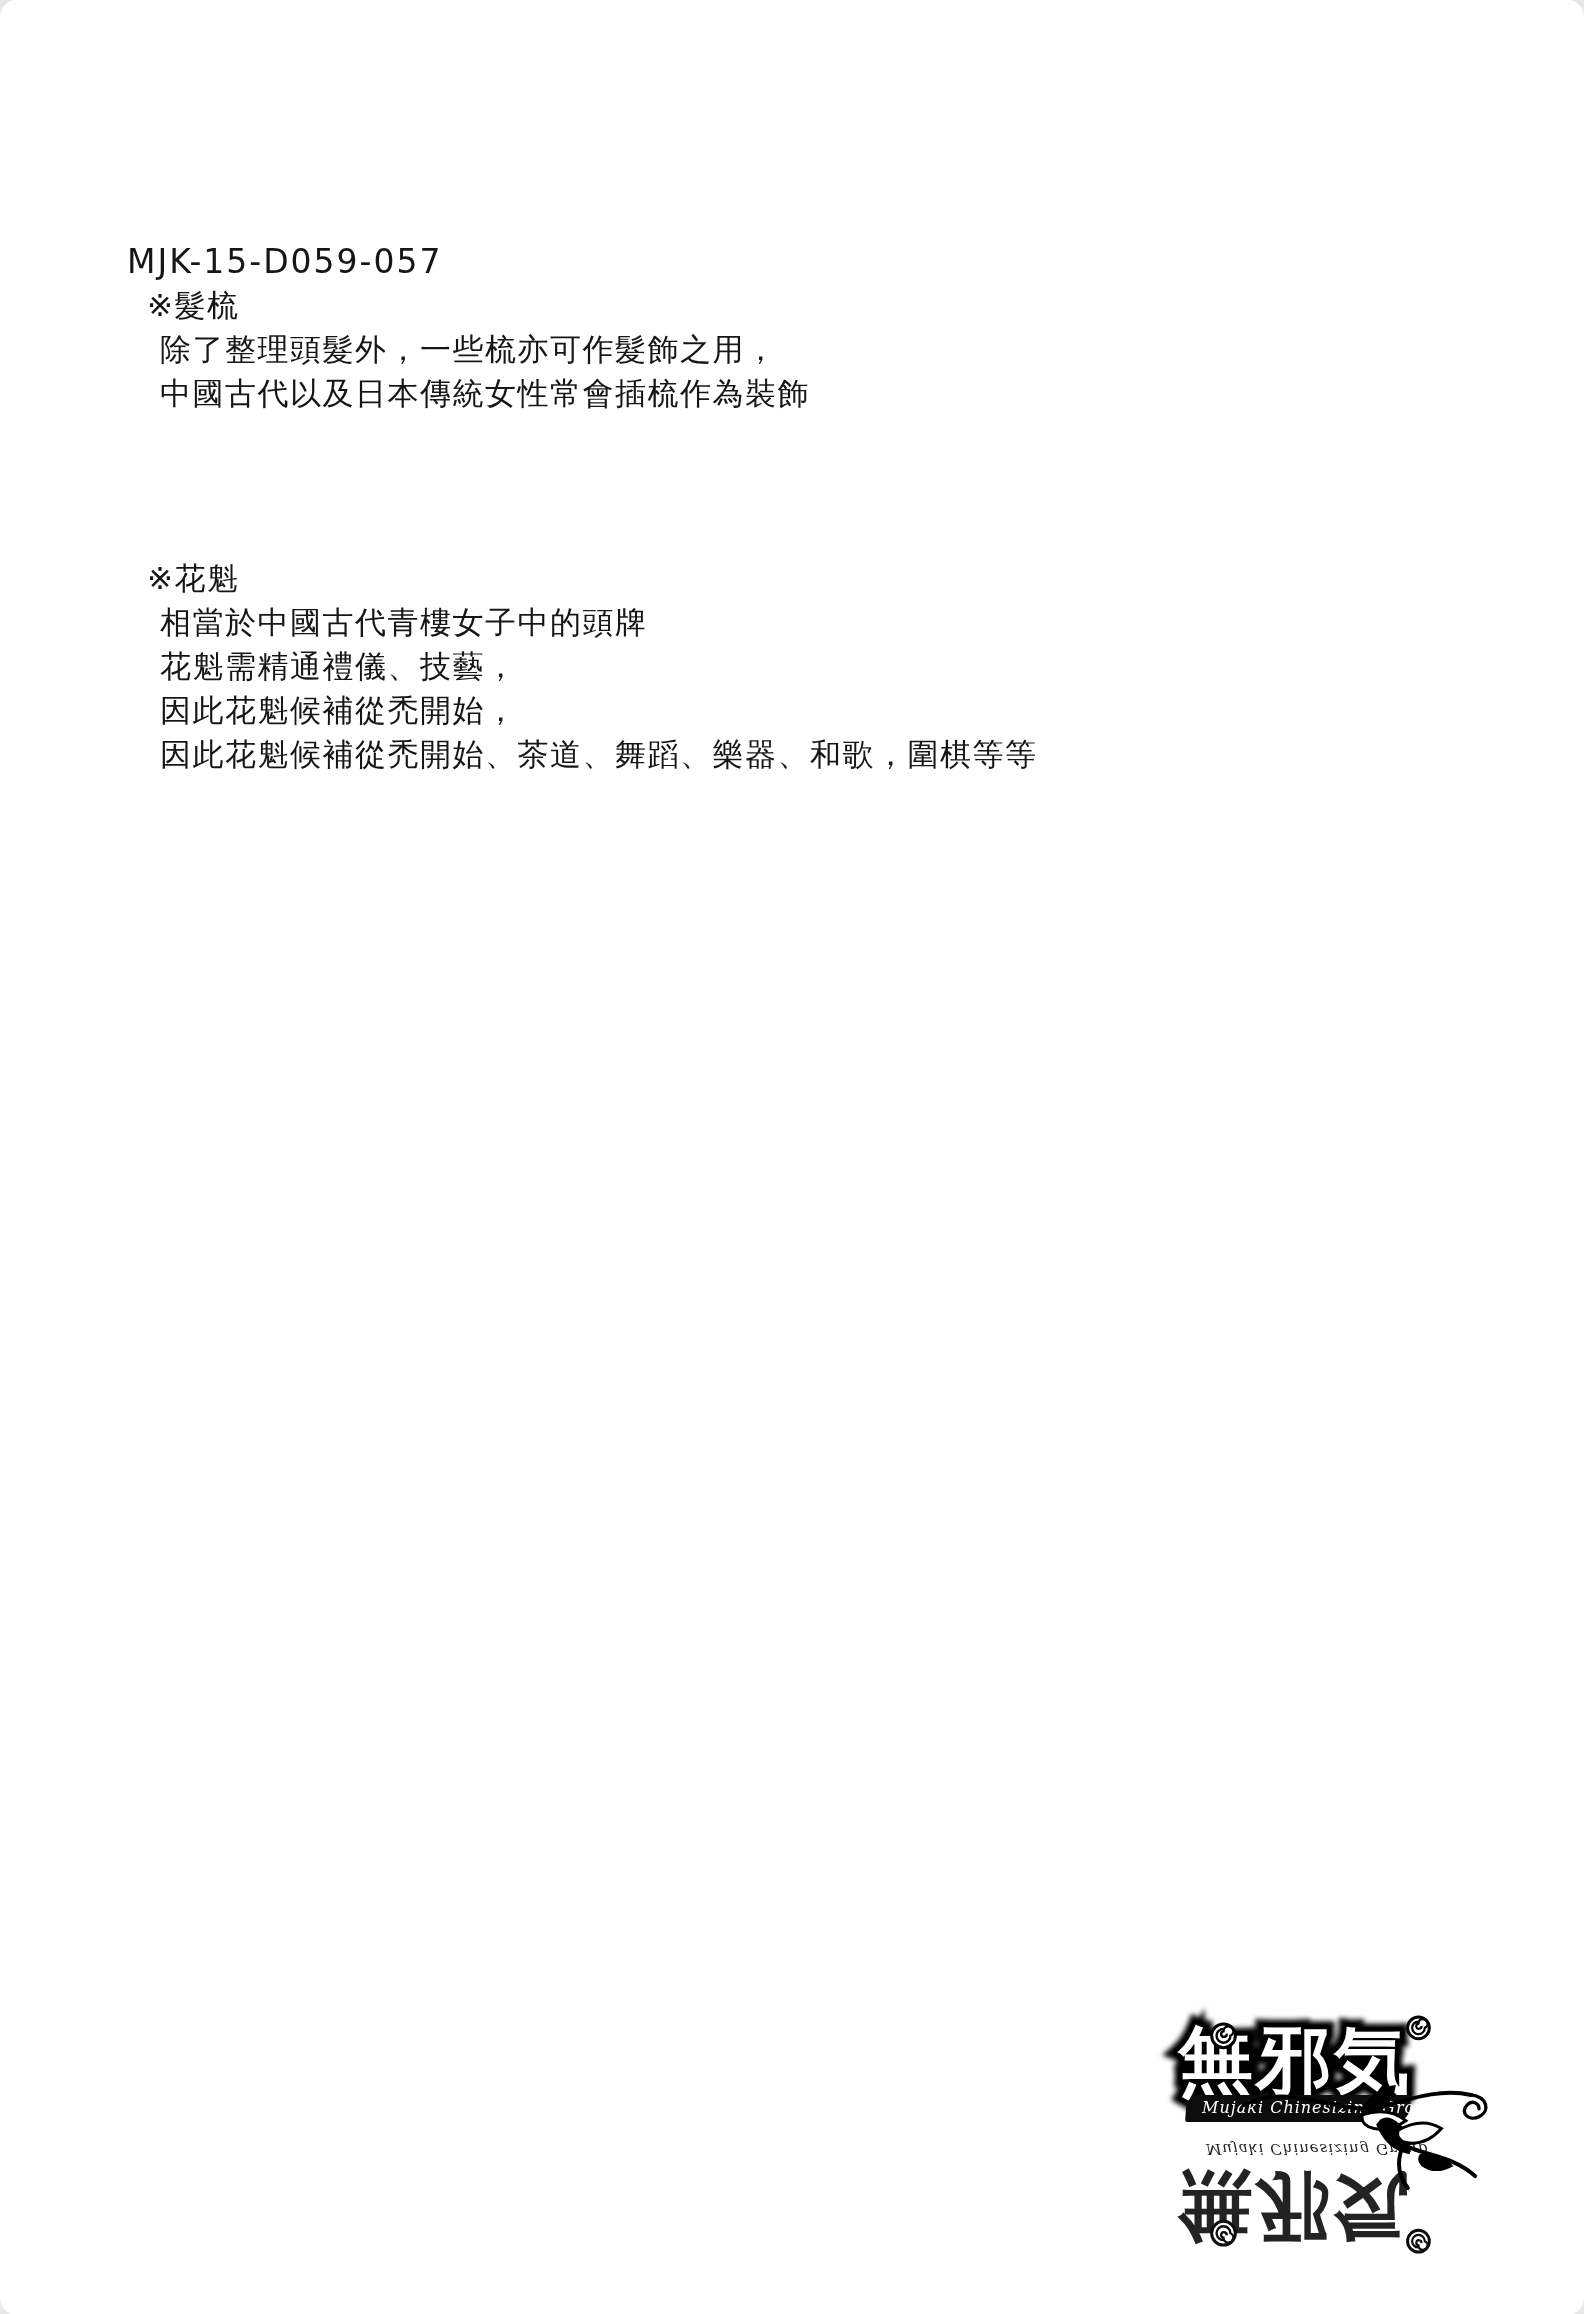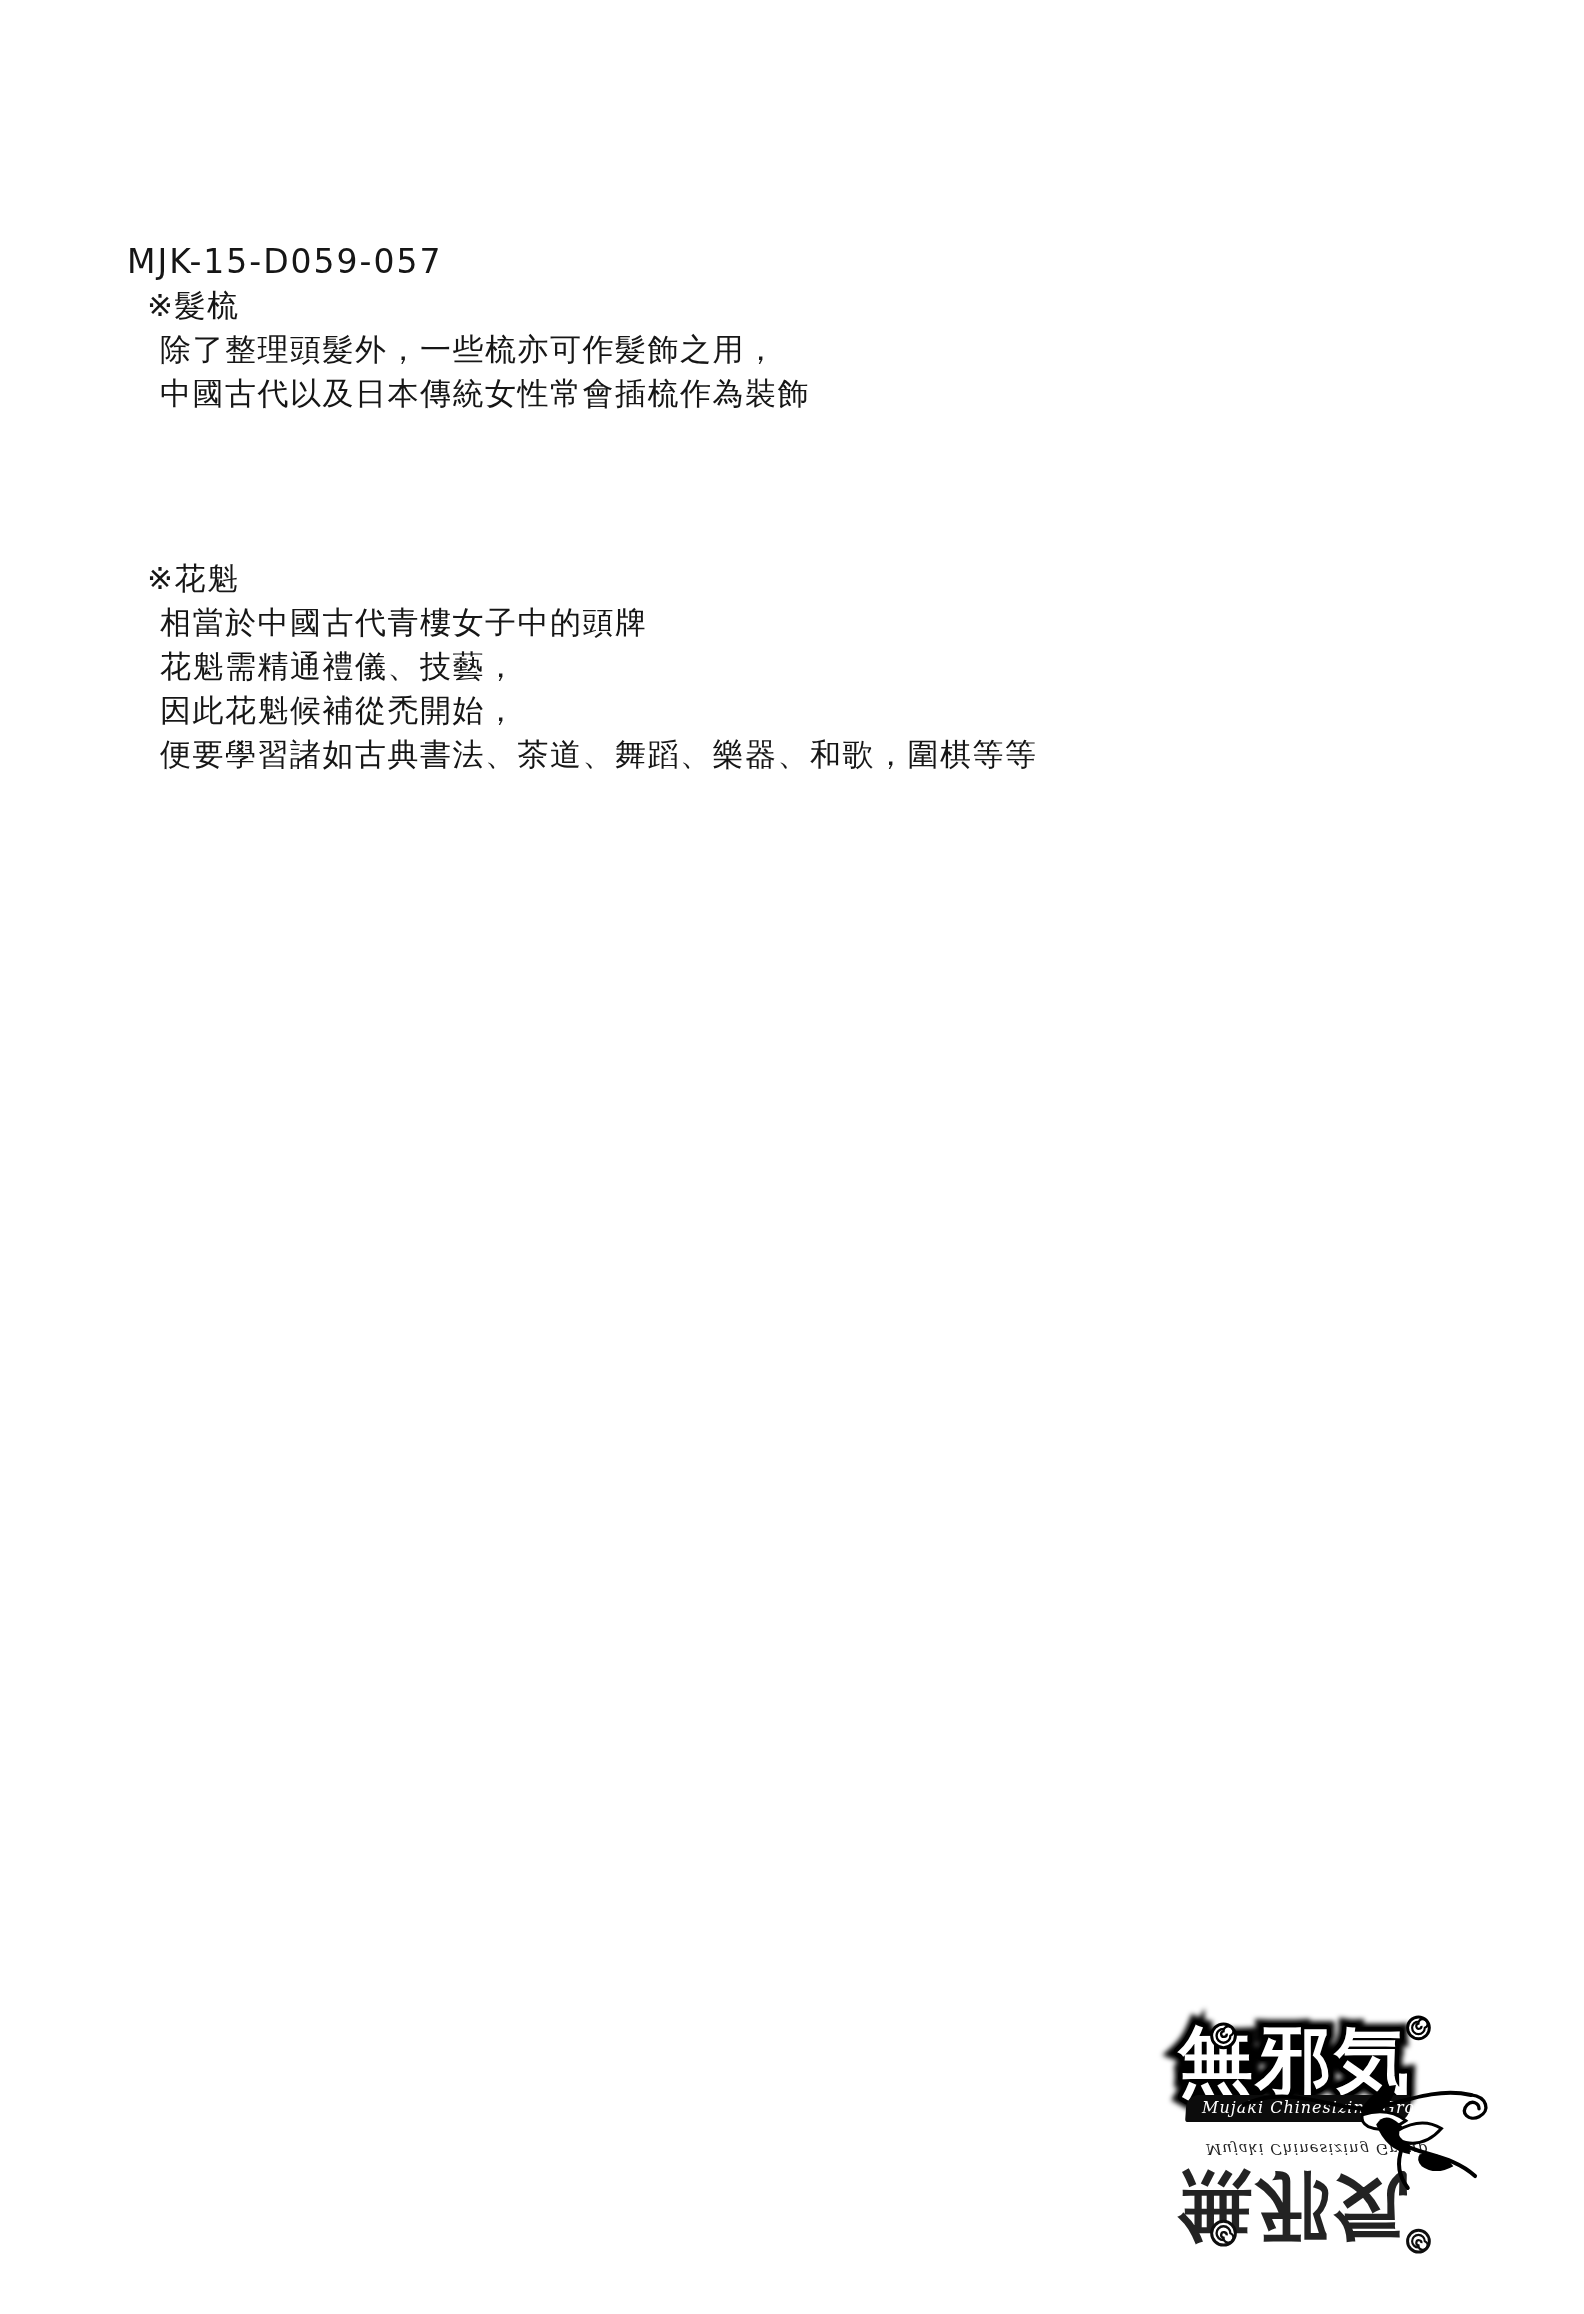--- a/index.html
+++ b/index.html
@@ -4,20 +4,21 @@
 <style>
   html,body { margin:0; padding:0; background:#e8e8e8; }
   .page {
     position:relative;
     width:1584px; height:2315px;
     margin:0 auto;
     background:#ffffff;
     overflow:hidden;
     font-family:"DejaVu Sans", sans-serif;
     color:#121212;
+    border-radius:17px;
   }
 
   
   .doc-code {
     position:absolute; left:127px; top:242px;
     font-size:33px; letter-spacing:2px;
     font-weight:500; color:#161616;
     white-space:nowrap;
   }
   .note-block {
@@ -100,21 +101,21 @@
     <div class="note-title">※髮梳</div>
     <div class="note-line">除了整理頭髮外，一些梳亦可作髮飾之用，</div>
     <div class="note-line">中國古代以及日本傳統女性常會插梳作為裝飾</div>
   </div>
 
   <div class="note-block note-block-2">
     <div class="note-title">※花魁</div>
     <div class="note-line">相當於中國古代青樓女子中的頭牌</div>
     <div class="note-line">花魁需精通禮儀、技藝，</div>
     <div class="note-line">因此花魁候補從禿開始，</div>
-    <div class="note-line">便要學習諸如古典書法、茶道、舞蹈、樂器、和歌，圍棋等等</div>
+    <div class="note-line">因此花魁候補從禿開始、茶道、舞蹈、樂器、和歌，圍棋等等</div>
   </div>
 
   <div class="logo">
 
     <svg class="kanji-svg" width="287" height="95" viewBox="0 0 290 96">
       <defs>
         <filter id="softglow" x="-20%" y="-20%" width="140%" height="140%">
           <feGaussianBlur stdDeviation="2.6"></feGaussianBlur>
         </filter>
       </defs>

